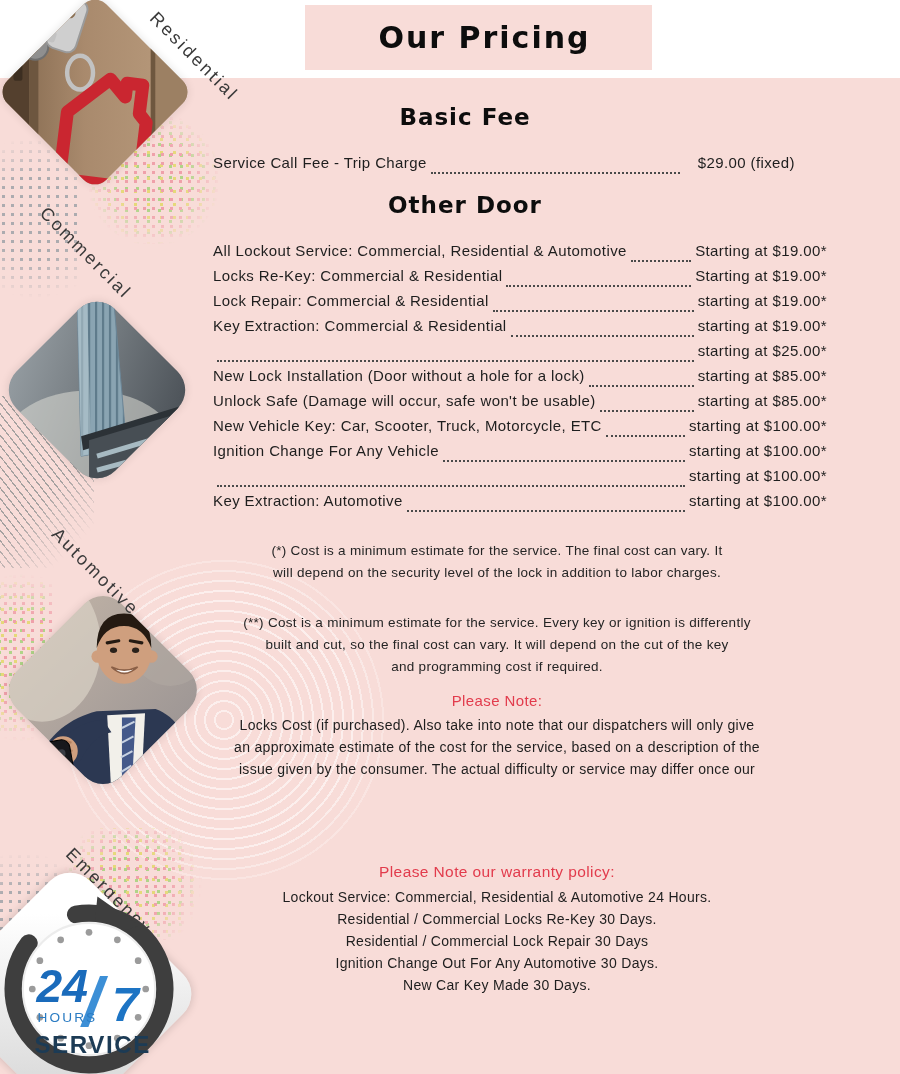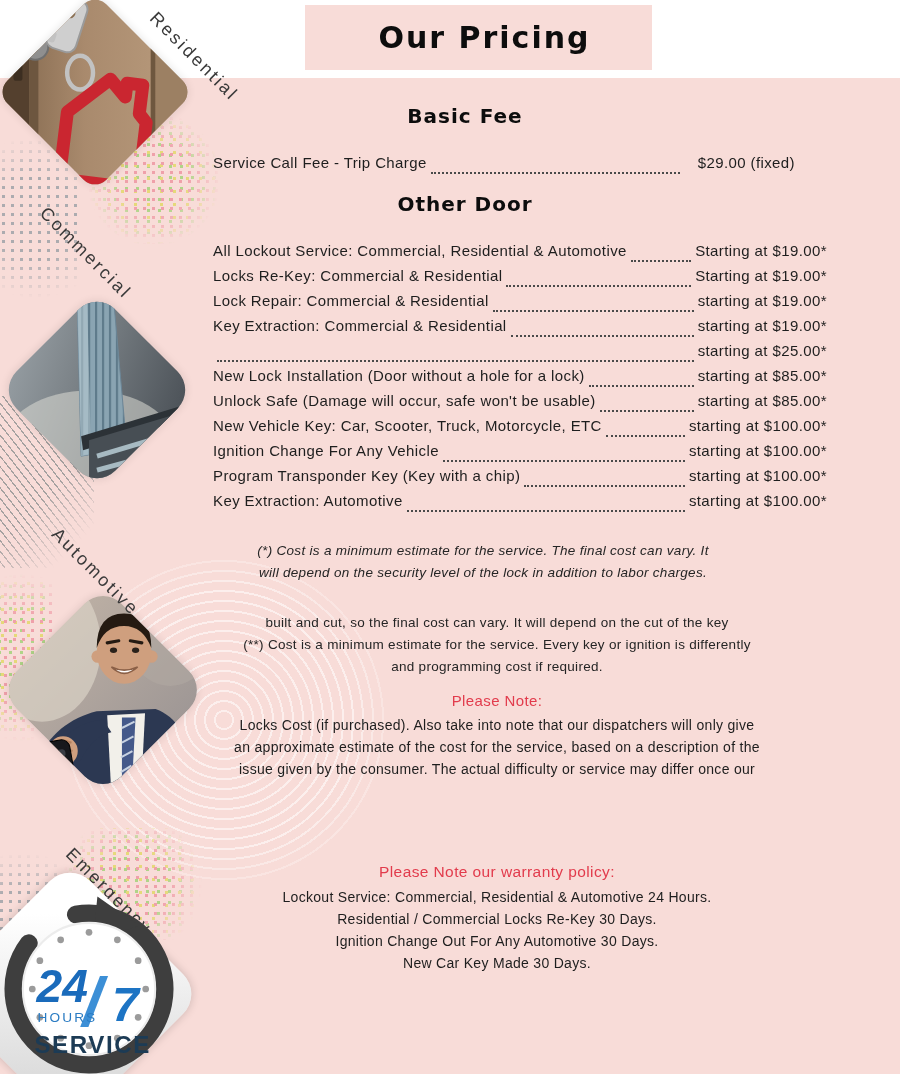--- a/index.html
+++ b/index.html
@@ -87,35 +87,35 @@
     position:absolute; left:-24px; top:900px; width:188px; height:188px; z-index:2;
     transform:rotate(45deg); border-radius:28px;
     background:linear-gradient(135deg,#ffffff 20%,#d7d7d7 90%);
     box-shadow:0 0 10px rgba(0,0,0,.18);
   }
   .badge-svg { position:absolute; left:-16px; top:884px; width:210px; height:210px; z-index:3; }
 
   
   .content-el { position:absolute; z-index:4; }
   .section-title {
-    font-family:"DejaVu Sans", sans-serif; font-weight:bold; font-size:20px;
+    font-family:"DejaVu Sans", sans-serif; font-weight:bold; font-size:23px;
     letter-spacing:1px; color:#0d0d0d; text-align:center;
   }
   #basic-title { left:315px; top:104px; width:300px; }
   #other-title { left:315px; top:192px; width:300px; }
 
   .fee-row { display:flex; align-items:baseline; height:25px; font-size:15px; letter-spacing:.4px; color:#1e1e1e; }
   .fee-leader { flex:1; border-bottom:2px dotted #4a4a4a; margin:0 4px; align-self:flex-end; transform:translateY(-5px); }
   .fee-price { white-space:nowrap; }
   #basic-row { left:213px; top:154px; width:582px; }
   #basic-row .fee-price { padding-left:14px; }
   #fees-list { left:213px; top:242px; width:614px; }
 
   .note-block { text-align:center; font-size:13.5px; letter-spacing:.3px; line-height:22px; color:#252525; }
-  #note-star  { left:183px; top:540px; width:600px;font-style:italic; }
+  #note-star  { left:197px; top:540px; width:600px; }
   #note-dstar { left:197px; top:612px; width:600px; }
 
   .red-title { text-align:center; color:#e23b4c; letter-spacing:.4px; }
   #please-note-title { left:197px; top:692px; width:600px; font-size:15px; }
   #please-note-body  { left:170px; top:714px; width:654px; }
   #warranty-title { left:197px; top:863px; width:600px; font-size:15.5px; }
   #warranty-list  { left:197px; top:886px; width:600px; }
   .center-lines { text-align:center; font-size:14px; letter-spacing:.3px; line-height:22px; color:#1e1e1e; }
 </style>
 </head>
@@ -326,48 +326,48 @@
     <span class="fee-label">New Vehicle Key: Car, Scooter, Truck, Motorcycle, ETC</span>
     <span class="fee-leader"></span>
     <span class="fee-price">starting at $100.00*</span>
   </div>
   <div class="fee-row">
     <span class="fee-label">Ignition Change For Any Vehicle</span>
     <span class="fee-leader"></span>
     <span class="fee-price">starting at $100.00*</span>
   </div>
   <div class="fee-row">
-    <span class="fee-label">Program Transponder Key (Key with a chip)</span>
     <span class="fee-leader"></span>
     <span class="fee-price">starting at $100.00*</span>
   </div>
   <div class="fee-row">
     <span class="fee-label">Key Extraction: Automotive</span>
     <span class="fee-leader"></span>
     <span class="fee-price">starting at $100.00*</span>
   </div>
 </div>
 
 <div class="content-el note-block" id="note-star">
   <div>(*) Cost is a minimum estimate for the service. The final cost can vary. It</div>
   <div>will depend on the security level of the lock in addition to labor charges.</div>
 </div>
 
 <div class="content-el note-block" id="note-dstar">
+  <div>(**) Cost is a minimum estimate for the service. Every key or ignition is differently</div>
   <div>built and cut, so the final cost can vary. It will depend on the cut of the key</div>
-  <div>(**) Cost is a minimum estimate for the service. Every key or ignition is differently</div>
   <div>and programming cost if required.</div>
 </div>
 
 <div class="content-el red-title" id="please-note-title">Please Note:</div>
 <div class="content-el center-lines" id="please-note-body">
   <div>Locks Cost (if purchased). Also take into note that our dispatchers will only give</div>
   <div>an approximate estimate of the cost for the service, based on a description of the</div>
   <div>issue given by the consumer. The actual difficulty or service may differ once our</div>
 </div>
 
 <div class="content-el red-title" id="warranty-title">Please Note our warranty policy:</div>
 <div class="content-el center-lines" id="warranty-list">
   <div>Lockout Service: Commercial, Residential &amp; Automotive 24 Hours.</div>
   <div>Residential / Commercial Locks Re-Key 30 Days.</div>
+  <div>Residential / Commercial Lock Repair 30 Days</div>
   <div>Ignition Change Out For Any Automotive 30 Days.</div>
   <div>New Car Key Made 30 Days.</div>
 </div>
 
 </body></html>

